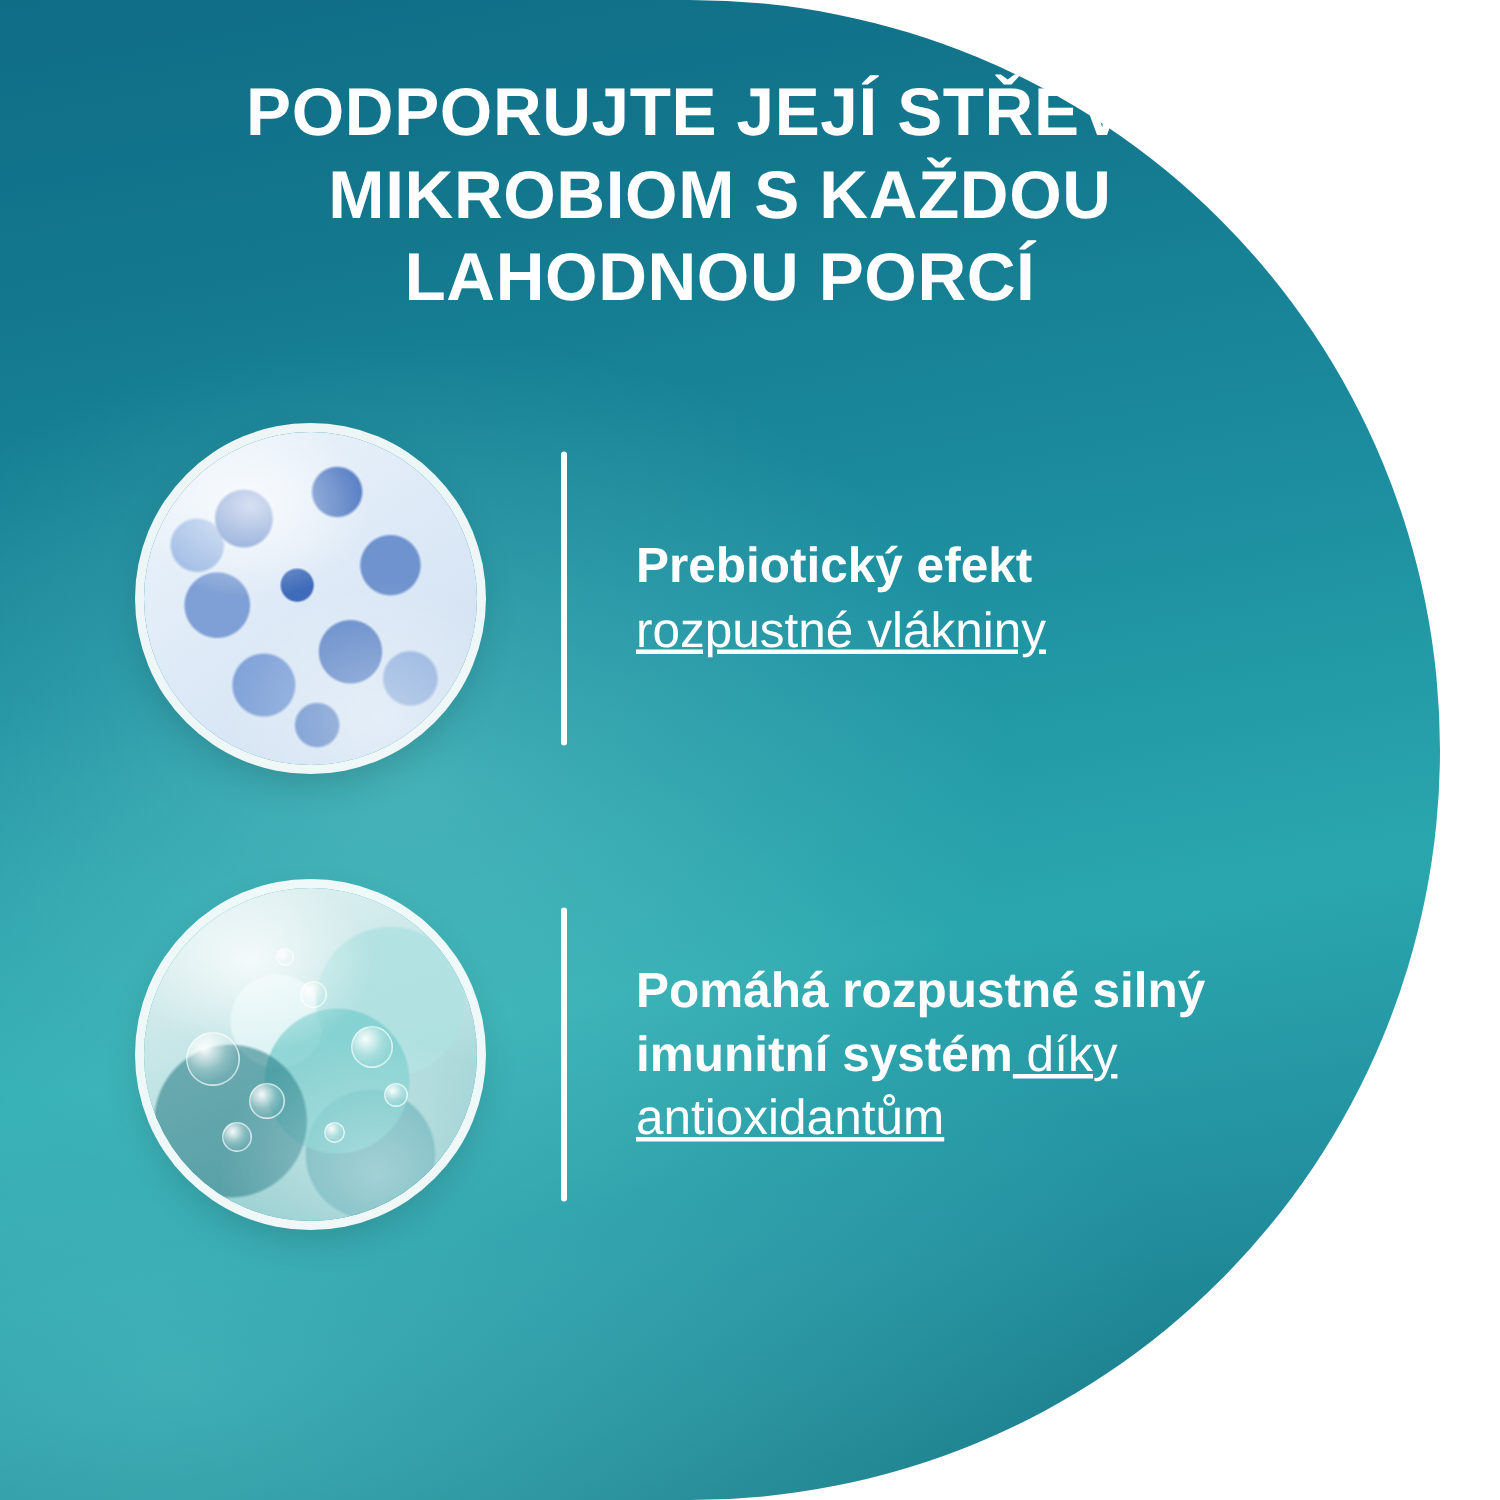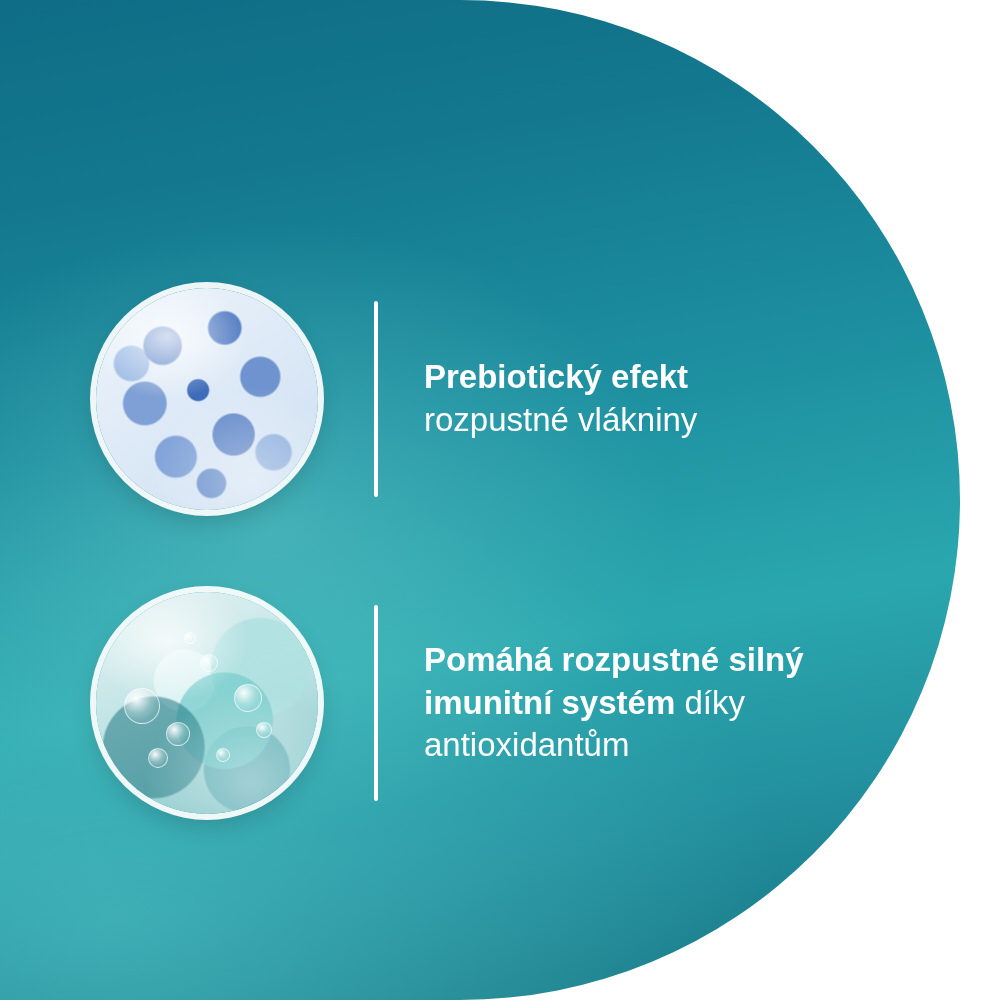--- a/index.html
+++ b/index.html
@@ -136,29 +136,33 @@
     color: #ffffff;
     font-size: 33px;
     line-height: 1.30;
     max-width: 420px;
   }
   .benefit-text b {
     font-weight: bold;
   }
   .benefit-text .reg {
     font-weight: normal;
+    text-decoration: underline;
   }
 </style>
 </head>
 <body>
 
 <div id="stage">
 
   <div class="panel"></div>
 
+  <div class="headline">PODPORUJTE JEJÍ STŘEVNÍ
+MIKROBIOM S KAŽDOU
+LAHODNOU PORCÍ</div>
 
   <div class="benefit benefit-1">
     <div class="dish dish-micro"></div>
     <div class="divider"></div>
     <div class="benefit-text">
       <b>Prebiotický efekt</b><br>
       <span class="reg">rozpustné vlákniny</span>
     </div>
   </div>
 

